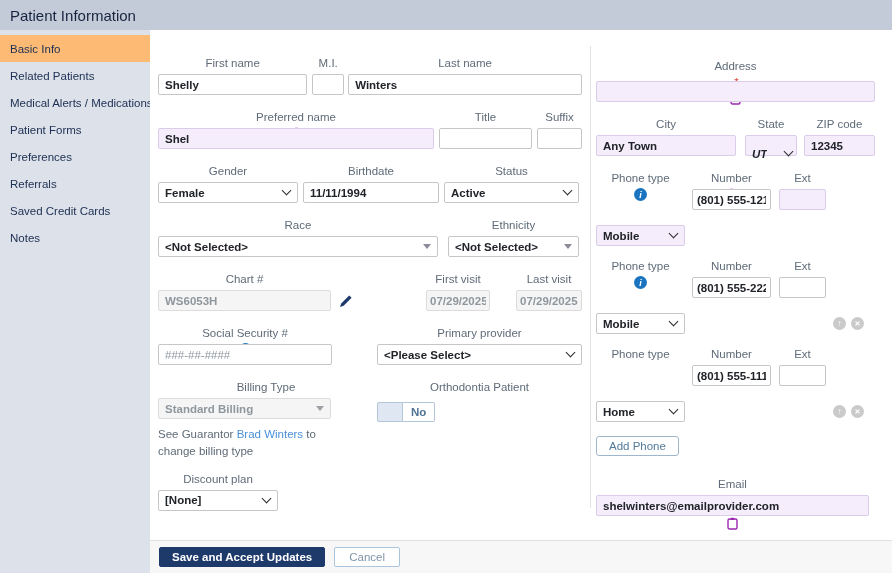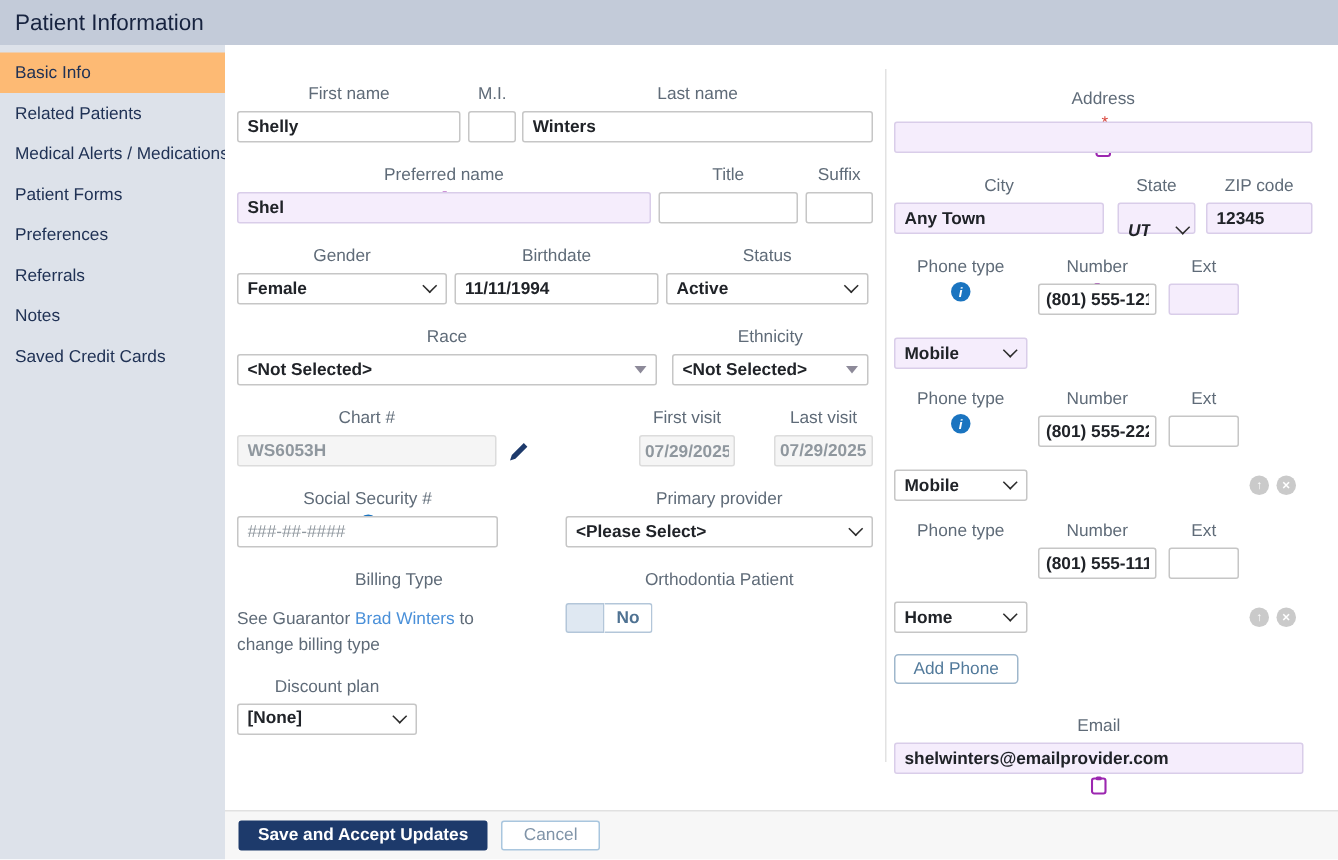--- a/index.html
+++ b/index.html
@@ -143,22 +143,22 @@
 
 <div class="app-body">
 
   <nav class="sidebar">
     <div class="side-item active">Basic Info</div>
     <div class="side-item">Related Patients</div>
     <div class="side-item">Medical Alerts / Medications</div>
     <div class="side-item">Patient Forms</div>
     <div class="side-item">Preferences</div>
     <div class="side-item">Referrals</div>
+    <div class="side-item">Saved Credit Cards</div>
     <div class="side-item">Notes</div>
-    <div class="side-item">Saved Credit Cards</div>
   </nav>
 
   <div class="main">
     <div class="content">
 
       <div class="col-left">
 
         <div class="row">
           <div class="field w-first">
             <span class="lbl">
@@ -303,20 +303,24 @@
                 <span class="chev"></span>
               </div>
           </div>
         </div>
 
         <div class="row" style="margin-bottom:12px;">
           <div class="field" style="width:216px;">
             <span class="lbl">
                 <span>Billing Type</span>
               </span>
+            <div class="ctl dis sel w-billing">
+                <span class="val">Standard Billing</span>
+                <span class="tri"></span>
+              </div>
             <div class="note"><span>See Guarantor </span><span class="link">Brad Winters</span><span> to change billing type</span></div>
           </div>
           <div class="field ortho-block">
             <span class="lbl">
                 <span>Orthodontia Patient</span>
               </span>
             <div class="toggle">
               <span class="pad"></span>
               <span class="no">No</span>
             </div>

